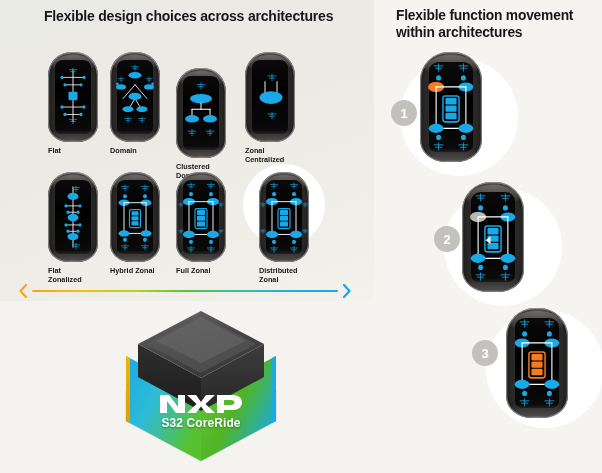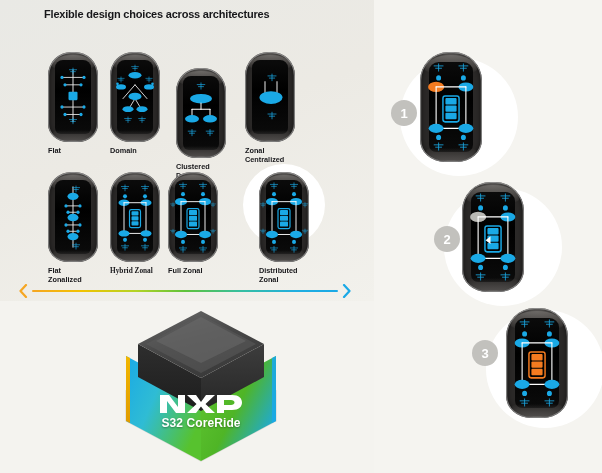--- a/index.html
+++ b/index.html
@@ -22,21 +22,21 @@
   }
 
   
   .panel-title {
     position: absolute;
     font-weight: bold;
     color: #17171a;
     line-height: 1.22;
     letter-spacing: -0.2px;
   }
-  #title-left  { left: 44px; top: 8px;  font-size: 11px; }
+  #title-left  { left: 44px; top: 8px;  font-size: 14px; }
   #title-right { left: 396px; top: 8px; font-size: 13.8px; }
 
   
   .car-card { position: absolute; text-align: left; }
   .car-label {
     font-size: 7.3px; font-weight: bold; color: #17171a;
     line-height: 1.25; margin-top: 4px; white-space: pre-line;
   }
   .halo {
     position: absolute; border-radius: 50%;
@@ -116,20 +116,22 @@
 </head>
 <body>
 
 <div id="root">
 
   <div class="left-backdrop"></div>
   <div class="right-backdrop"></div>
 
   <div class="panel-title" id="title-left">Flexible design choices
 across architectures</div>
+  <div class="panel-title" id="title-right">Flexible function movement
+within architectures</div>
 
   <div id="car-grid">
       <div class="car-card" style="left: 48px; top: 52px; width: 50px;">
         <div class="car" style="width:50px;height:90px;">
             <div class="roofline"></div>
             <div class="windshield"></div>
             <div class="tail"></div>
             <div class="sch">
             <svg viewBox="0 0 100 170" preserveAspectRatio="none">
               <line x1="50" y1="34" x2="50" y2="132" stroke="#f2f2f2" stroke-width="1.8" stroke-linecap="round"></line>
@@ -307,21 +309,21 @@
     <line x1="56" y1="134.4" x2="56" y2="145.6"></line>
     <line x1="48.8" y1="137.48" x2="63.2" y2="137.48"></line>
     <line x1="51.248" y1="141.12" x2="60.752" y2="141.12"></line>
   </g>
             </svg>
           </div>
             <div class="rim"></div>
           </div>
         <div class="car-label">Flat Zonalized</div>
       </div>
-      <div class="car-card" style="left: 110px; top: 172px; width: 50px; font-family: Liberation Serif, serif;">
+      <div class="car-card" style="left: 110px; top: 172px; width: 50px;">
         <div class="car" style="width:50px;height:90px;">
             <div class="roofline"></div>
             <div class="windshield"></div>
             <div class="tail"></div>
             <div class="sch">
             <svg viewBox="0 0 100 170" preserveAspectRatio="none">
               <g stroke="#1aa9e6" stroke-width="1.2800000000000002" fill="none" stroke-linecap="round">
     <line x1="30" y1="24.4" x2="30" y2="35.6"></line>
     <line x1="22.8" y1="27.48" x2="37.2" y2="27.48"></line>
     <line x1="25.247999999999998" y1="31.12" x2="34.752" y2="31.12"></line>
@@ -356,21 +358,21 @@
     <line x1="70" y1="136.4" x2="70" y2="147.6"></line>
     <line x1="62.8" y1="139.48" x2="77.2" y2="139.48"></line>
     <line x1="65.248" y1="143.12" x2="74.752" y2="143.12"></line>
   </g>
             </svg>
           </div>
             <div class="rim"></div>
           </div>
         <div class="car-label">Hybrid Zonal</div>
       </div>
-      <div class="car-card" style="left: 168px; top: 172px; width: 52px;">
+      <div class="car-card" style="left: 176px; top: 172px; width: 52px;">
         <div class="car" style="width:50px;height:90px;">
             <div class="roofline"></div>
             <div class="windshield"></div>
             <div class="tail"></div>
             <div class="sch">
             <svg viewBox="0 0 100 170" preserveAspectRatio="none">
               <g stroke="#1aa9e6" stroke-width="1.2800000000000002" fill="none" stroke-linecap="round">
     <line x1="30" y1="20.4" x2="30" y2="31.6"></line>
     <line x1="22.8" y1="23.48" x2="37.2" y2="23.48"></line>
     <line x1="25.247999999999998" y1="27.12" x2="34.752" y2="27.12"></line>

